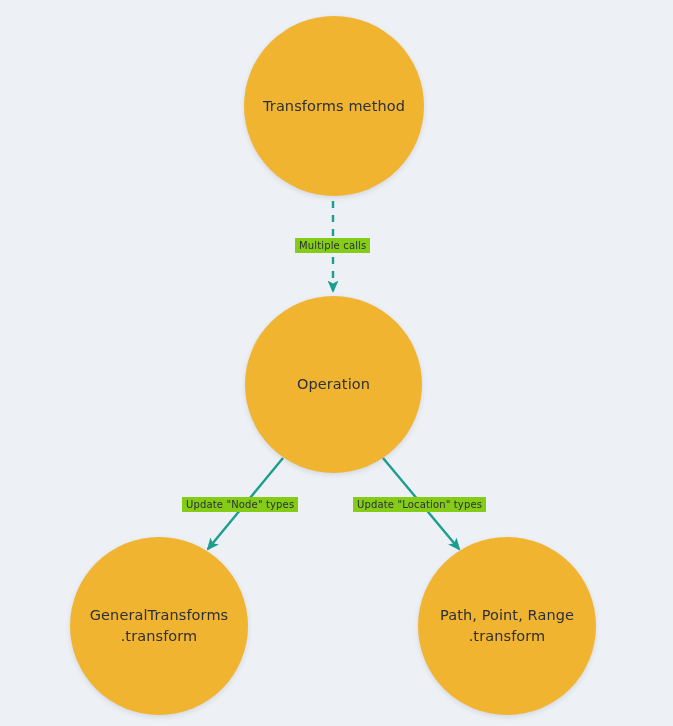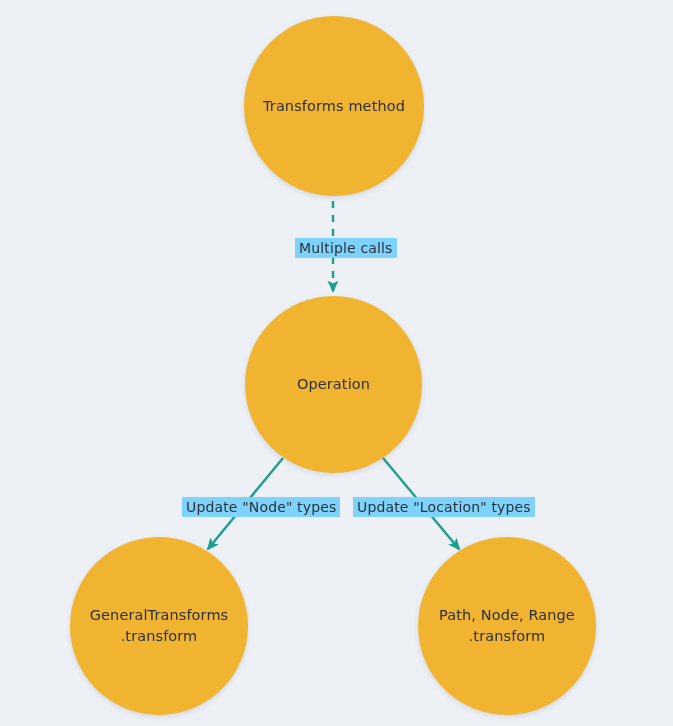--- a/index.html
+++ b/index.html
@@ -65,24 +65,24 @@
   }
   #node-path-point-range {
     left: 418px;
     top: 537px;
     width: 178px;
     height: 178px;
   }
   .edge-label {
     position: absolute;
     color: #2c3038;
-    font-size: 14px;
+    font-size: 10px;
     letter-spacing: 0.15px;
     white-space: nowrap;
-    background: #7dd3fc;
+    background: #84cc16;
     padding: 2px 4px;
     box-sizing: border-box;
   }
   #edge-label-multiple-calls {
     left: 295px;
     top: 238px;
   }
   #edge-label-node-types {
     left: 182px;
     top: 497px;
@@ -118,21 +118,21 @@
   <div class="node" id="node-operation">
     <span class="node-label">Operation</span>
   </div>
 
   <div class="node" id="node-general-transforms">
     <span class="node-label">GeneralTransforms
 .transform</span>
   </div>
 
   <div class="node" id="node-path-point-range">
-    <span class="node-label">Path, Node, Range
+    <span class="node-label">Path, Point, Range
 .transform</span>
   </div>
 
   <span class="edge-label" id="edge-label-multiple-calls">Multiple calls</span>
 
   <span class="edge-label" id="edge-label-node-types">Update "Node" types</span>
 
   <span class="edge-label" id="edge-label-location-types">Update "Location" types</span>
 
 </div>

